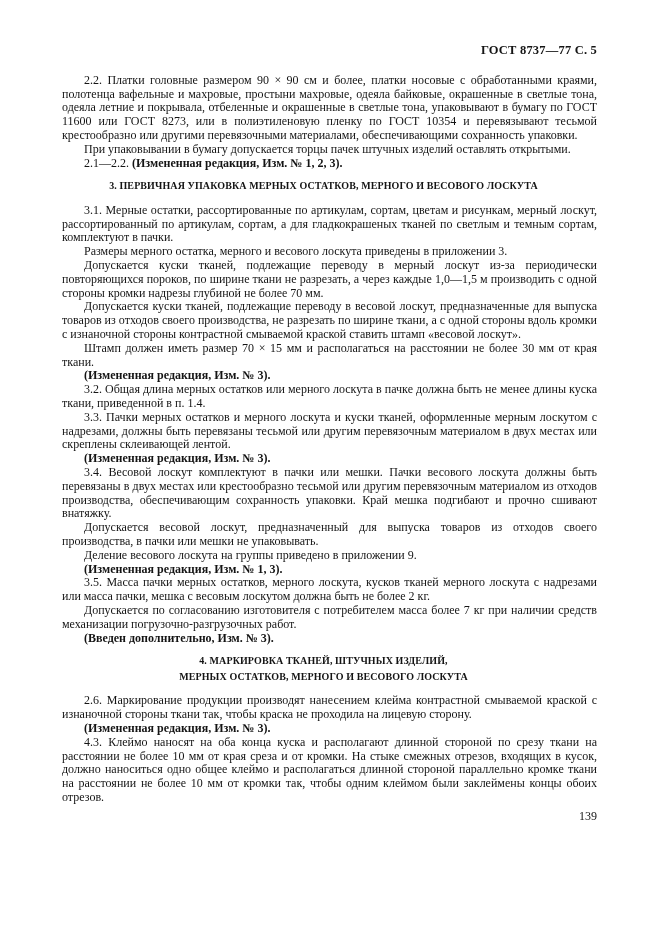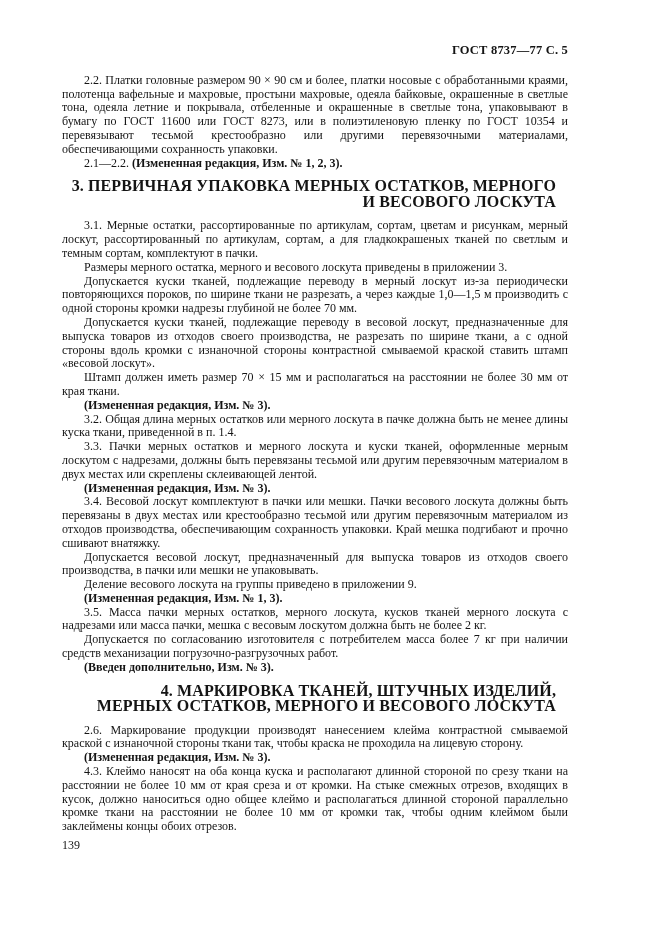--- a/index.html
+++ b/index.html
@@ -6,21 +6,21 @@
     margin: 0;
     padding: 0;
     background: #ffffff;
   }
   .page {
     position: relative;
     box-sizing: border-box;
     width: 661px;
     height: 936px;
     background: #ffffff;
-    padding: 44px 93px 0 62px;
+    padding: 44px 64px 0 62px;
     font-family: "Liberation Serif", "DejaVu Serif", serif;
     font-size: 12px;
     line-height: 13.8px;
     color: #141414;
     overflow: hidden;
   }
   .doc-header {
     text-align: right;
     font-weight: bold;
     font-size: 12.5px;
@@ -29,42 +29,43 @@
   }
   .page p {
     margin: 0;
     text-indent: 22px;
     text-align: justify;
   }
   .b {
     font-weight: bold;
   }
   .section-title {
-    text-align: right;
+    text-align: center;
     font-weight: bold;
-    font-size: 16px;
+    font-size: 10px;
     margin: 8px 12px 10px 0;
     line-height: 15.5px;
     letter-spacing: 0.1px;
   }
   .page-number {
-    text-align: left;
+    text-align: right;
     margin-top: 5px;
     text-indent: 0;
     font-size: 12px;
   }
 </style>
 </head>
 <body>
 
 <div class="page">
 
   <div class="doc-header">ГОСТ 8737—77 С. 5</div>
 
   <p>2.2. Платки головные размером 90 × 90 см и более, платки носовые с обработанными краями, полотенца вафельные и махровые, простыни махровые, одеяла байковые, окрашенные в светлые тона, одеяла летние и покрывала, отбеленные и окрашенные в светлые тона, упаковывают в бумагу по ГОСТ 11600 или ГОСТ 8273, или в полиэтиленовую пленку по ГОСТ 10354 и перевязывают тесьмой крестообразно или другими перевязочными материалами, обеспечивающими сохранность упаковки.</p>
+  <p>При упаковывании в бумагу допускается торцы пачек штучных изделий оставлять открытыми.</p>
   <p><span>2.1—2.2.</span> <span class="b">(Измененная редакция, Изм. № 1, 2, 3).</span></p>
 
   <div class="section-title">3. ПЕРВИЧНАЯ УПАКОВКА МЕРНЫХ ОСТАТКОВ, МЕРНОГО И ВЕСОВОГО ЛОСКУТА</div>
 
   <p>3.1. Мерные остатки, рассортированные по артикулам, сортам, цветам и рисункам, мерный лоскут, рассортированный по артикулам, сортам, а для гладкокрашеных тканей по светлым и темным сортам, комплектуют в пачки.</p>
   <p>Размеры мерного остатка, мерного и весового лоскута приведены в приложении 3.</p>
   <p>Допускается куски тканей, подлежащие переводу в мерный лоскут из-за периодически повторяющихся пороков, по ширине ткани не разрезать, а через каждые 1,0—1,5 м производить с одной стороны кромки надрезы глубиной не более 70 мм.</p>
   <p>Допускается куски тканей, подлежащие переводу в весовой лоскут, предназначенные для выпуска товаров из отходов своего производства, не разрезать по ширине ткани, а с одной стороны вдоль кромки с изнаночной стороны контрастной смываемой краской ставить штамп «весовой лоскут».</p>
   <p>Штамп должен иметь размер 70 × 15 мм и располагаться на расстоянии не более 30 мм от края ткани.</p>
   <p class="b">(Измененная редакция, Изм. № 3).</p>

